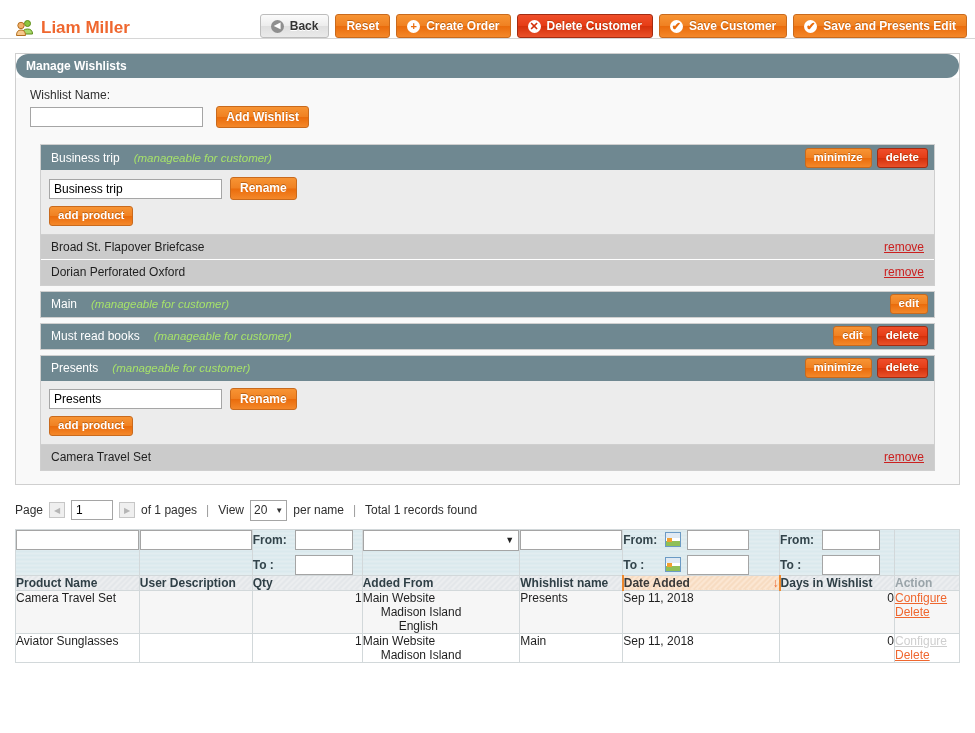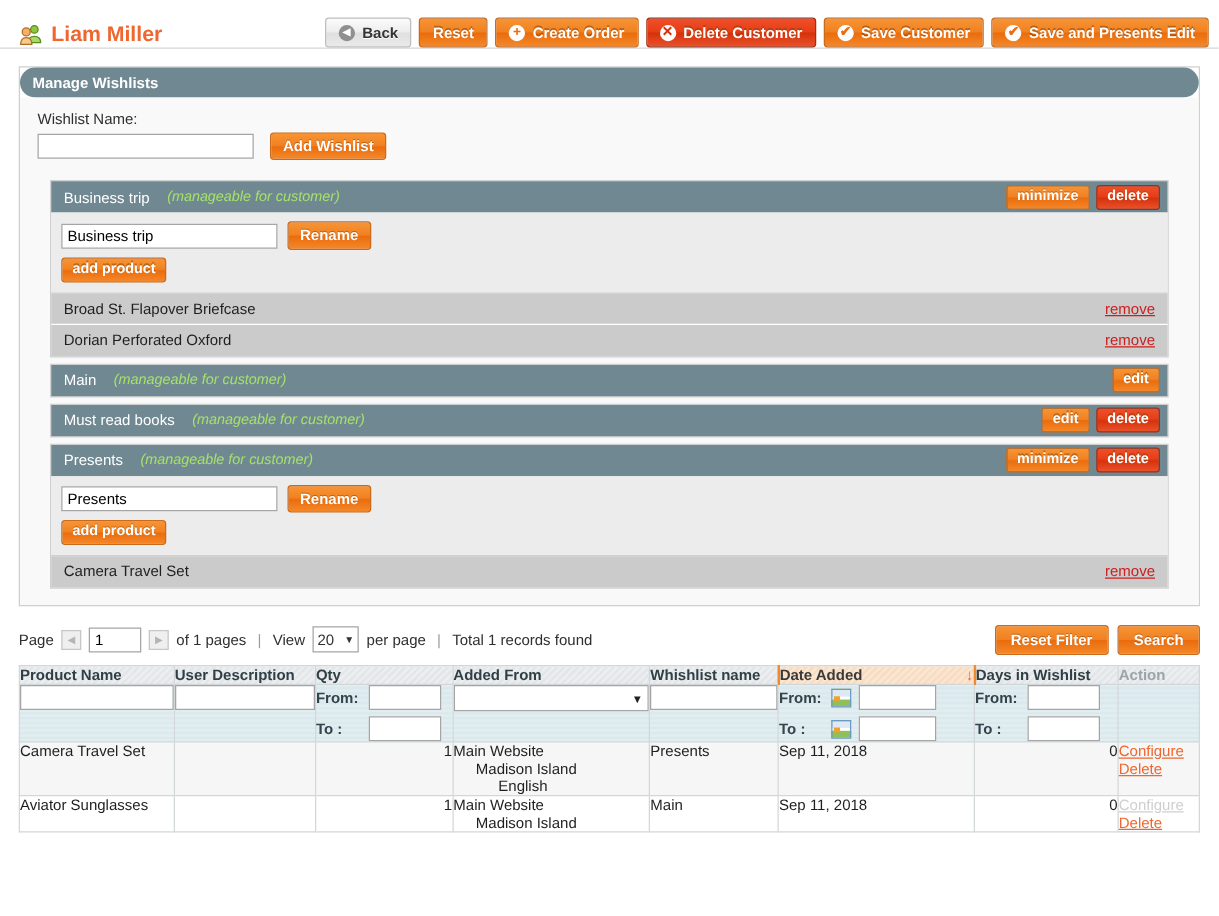--- a/index.html
+++ b/index.html
@@ -386,94 +386,90 @@
     <span class="pg-arrow">◀</span>
     <input class="txt" id="page-number-input" type="text" value="1" style="">
     <span class="pg-arrow">▶</span>
     <span>of 1 pages</span>
     <span class="sep">|</span>
     <span>View</span>
     <span class="sel">
       <span>20</span>
       <span class="car">▼</span>
     </span>
-    <span>per page</span>
+    <span>per name</span>
     <span class="sep">|</span>
     <span>Total 1 records found</span>
-    <span class="grid-bar-right">
-      <span class="btn-sm">Reset Filter</span>
-      <span class="btn-sm">Search</span>
-    </span>
   </div>
 
   <table class="grid">
     <thead>
+      <tr>
+        <td class="filter-cell">
+          <input class="txt f-full" type="text" value="" style="">
+        </td>
+        <td class="filter-cell">
+          <input class="txt f-full" type="text" value="" style="">
+        </td>
+        <td class="filter-cell">
+          <div class="fromto">
+            <span class="lb">From:</span>
+            <input class="txt" type="text" value="" style="">
+          </div>
+          <div class="fromto">
+            <span class="lb">To :</span>
+            <input class="txt" type="text" value="" style="">
+          </div>
+        </td>
+        <td class="filter-cell">
+          <div class="selbox">
+            <span>▼</span>
+          </div>
+        </td>
+        <td class="filter-cell">
+          <input class="txt f-full" type="text" value="" style="">
+        </td>
+        <td class="filter-cell">
+          <div class="fromto">
+            <span class="lb">From:</span>
+            <span class="cal-ico"></span>
+            <input class="txt date" type="text" value="" style="">
+          </div>
+          <div class="fromto">
+            <span class="lb">To :</span>
+            <span class="cal-ico"></span>
+            <input class="txt date" type="text" value="" style="">
+          </div>
+        </td>
+        <td class="filter-cell">
+          <div class="fromto">
+            <span class="lb">From:</span>
+            <input class="txt" type="text" value="" style="">
+          </div>
+          <div class="fromto">
+            <span class="lb">To :</span>
+            <input class="txt" type="text" value="" style="">
+          </div>
+        </td>
+        <td class="filter-cell"></td>
+      </tr>
+
       <tr>
         <th class="hdr-cell" style="width:124px">Product Name</th>
         <th class="hdr-cell" style="width:113px">User Description</th>
         <th class="hdr-cell" style="width:110px">Qty</th>
         <th class="hdr-cell" style="width:158px">Added From</th>
         <th class="hdr-cell" style="width:103px">Whishlist name</th>
         <th class="hdr-cell sorted" style="width:157px">
           <span class="sort-arrow">↓</span>
           <span>Date Added</span>
         </th>
         <th class="hdr-cell" style="width:115px">Days in Wishlist</th>
         <th class="hdr-cell action" style="width:65px">Action</th>
       </tr>
-
-      <tr>
-        <td class="filter-cell">
-          <input class="txt f-full" type="text" value="" style="">
-        </td>
-        <td class="filter-cell">
-          <input class="txt f-full" type="text" value="" style="">
-        </td>
-        <td class="filter-cell">
-          <div class="fromto">
-            <span class="lb">From:</span>
-            <input class="txt" type="text" value="" style="">
-          </div>
-          <div class="fromto">
-            <span class="lb">To :</span>
-            <input class="txt" type="text" value="" style="">
-          </div>
-        </td>
-        <td class="filter-cell">
-          <div class="selbox">
-            <span>▼</span>
-          </div>
-        </td>
-        <td class="filter-cell">
-          <input class="txt f-full" type="text" value="" style="">
-        </td>
-        <td class="filter-cell">
-          <div class="fromto">
-            <span class="lb">From:</span>
-            <span class="cal-ico"></span>
-            <input class="txt date" type="text" value="" style="">
-          </div>
-          <div class="fromto">
-            <span class="lb">To :</span>
-            <span class="cal-ico"></span>
-            <input class="txt date" type="text" value="" style="">
-          </div>
-        </td>
-        <td class="filter-cell">
-          <div class="fromto">
-            <span class="lb">From:</span>
-            <input class="txt" type="text" value="" style="">
-          </div>
-          <div class="fromto">
-            <span class="lb">To :</span>
-            <input class="txt" type="text" value="" style="">
-          </div>
-        </td>
-        <td class="filter-cell"></td>
-      </tr>
     </thead>
 
     <tbody>
       <tr>
         <td class="cell">Camera Travel Set</td>
         <td class="cell"></td>
         <td class="cell right">1</td>
         <td class="cell">
           <span class="sub">Main Website</span>
           <span class="sub i1">Madison Island</span>

